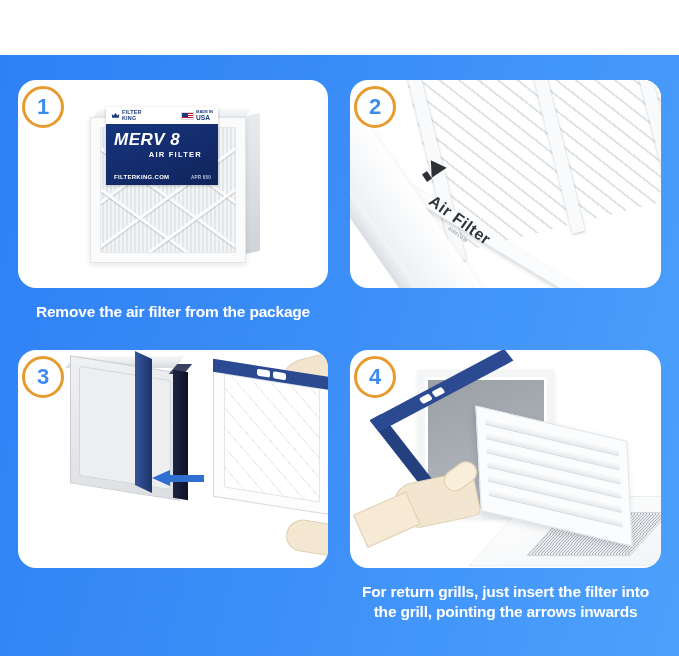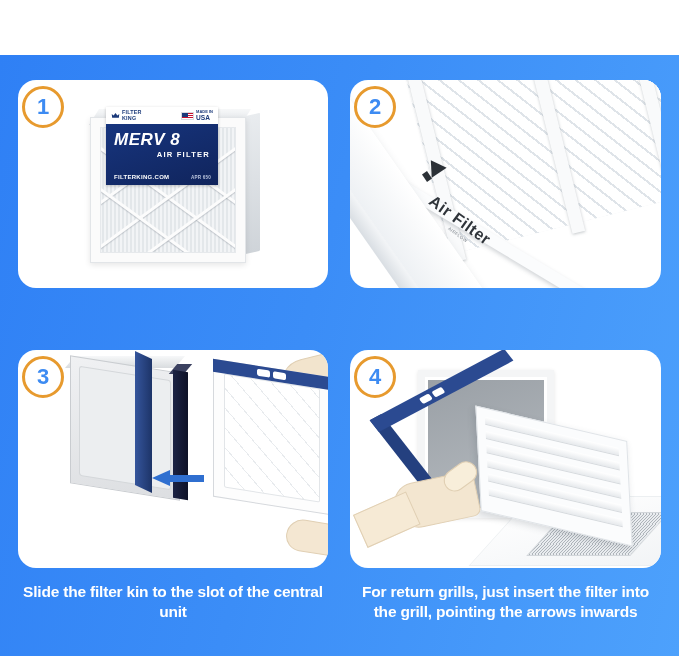--- a/index.html
+++ b/index.html
@@ -115,21 +115,21 @@
   .flag{
     width:13px;height:8px;position:relative;overflow:hidden;
     background:repeating-linear-gradient(180deg,#c8102e 0px,#c8102e 1px,#ffffff 1px,#ffffff 2px);
     border:.5px solid #d8dadd;box-sizing:border-box;
   }
   .flag i{position:absolute;left:0;top:0;width:6px;height:4.5px;background:#1b3a7a;}
   .usa-txt{font-size:4px;color:#1b3a7a;line-height:4.4px;font-weight:bold;text-align:left;}
   .usa-txt b{font-size:6.6px;display:block;line-height:7px;}
   .label-main{
     background:linear-gradient(160deg,#17357e,#10245c);
-    height:61px;padding:7px 8px 0 8px;box-sizing:border-box;color:#fff;
+    height:61px;padding:7px 16px 0 8px;box-sizing:border-box;color:#fff;
     position:relative;
   }
   .merv{font-size:17px;font-weight:bold;font-style:italic;letter-spacing:.5px;line-height:18px;}
   .merv-sub{font-size:7.6px;font-weight:bold;letter-spacing:1.2px;text-align:right;margin-top:1px;}
   .label-foot{
     position:absolute;left:8px;right:7px;bottom:5px;display:flex;
     align-items:flex-end;justify-content:space-between;
   }
   .site{font-size:6px;font-weight:bold;letter-spacing:.3px;}
   .apr{font-size:4.6px;font-weight:bold;color:#b9c4dd;letter-spacing:.2px;}
@@ -382,20 +382,21 @@
                   <div class="apr">APR 650</div>
                 </div>
               </div>
             </div>
           </div>
         </div>
       </div>
       <div class="badge" style="left:4px;top:6px;">
         <span>1</span>
       </div>
+      <div class="caption" style="left:0;top:222px;width:310px;">Remove the air filter from the package</div>
     </div>
 
     <div class="panel" style="left:350px;top:25px;width:311px;height:300px;">
       <div class="card" style="width:311px;height:208px;">
         <div class="p2-stage">
           <div class="c2-media"></div>
           <div class="c2-rib r1"></div>
           <div class="c2-rib r2"></div>
           <div class="c2-rib r3"></div>
           <div class="c2-diag"></div>
@@ -438,21 +439,20 @@
 
           <div class="arrow3">
             <span class="shaft"></span>
               <span class="head"></span>
           </div>
         </div>
       </div>
       <div class="badge" style="left:4px;top:6px;">
         <span>3</span>
       </div>
-      <div class="caption" style="left:0;top:232px;width:310px;">Slide the filter kin to the slot of the central unit</div>
     </div>
 
     <div class="panel" style="left:350px;top:295px;width:311px;height:300px;">
       <div class="card" style="width:311px;height:218px;">
         <div class="p4-stage">
           <div class="g-wall"></div>
           <div class="g-open"></div>
           <div class="g-ceiling"></div>
           <div class="g-vent"></div>
 

